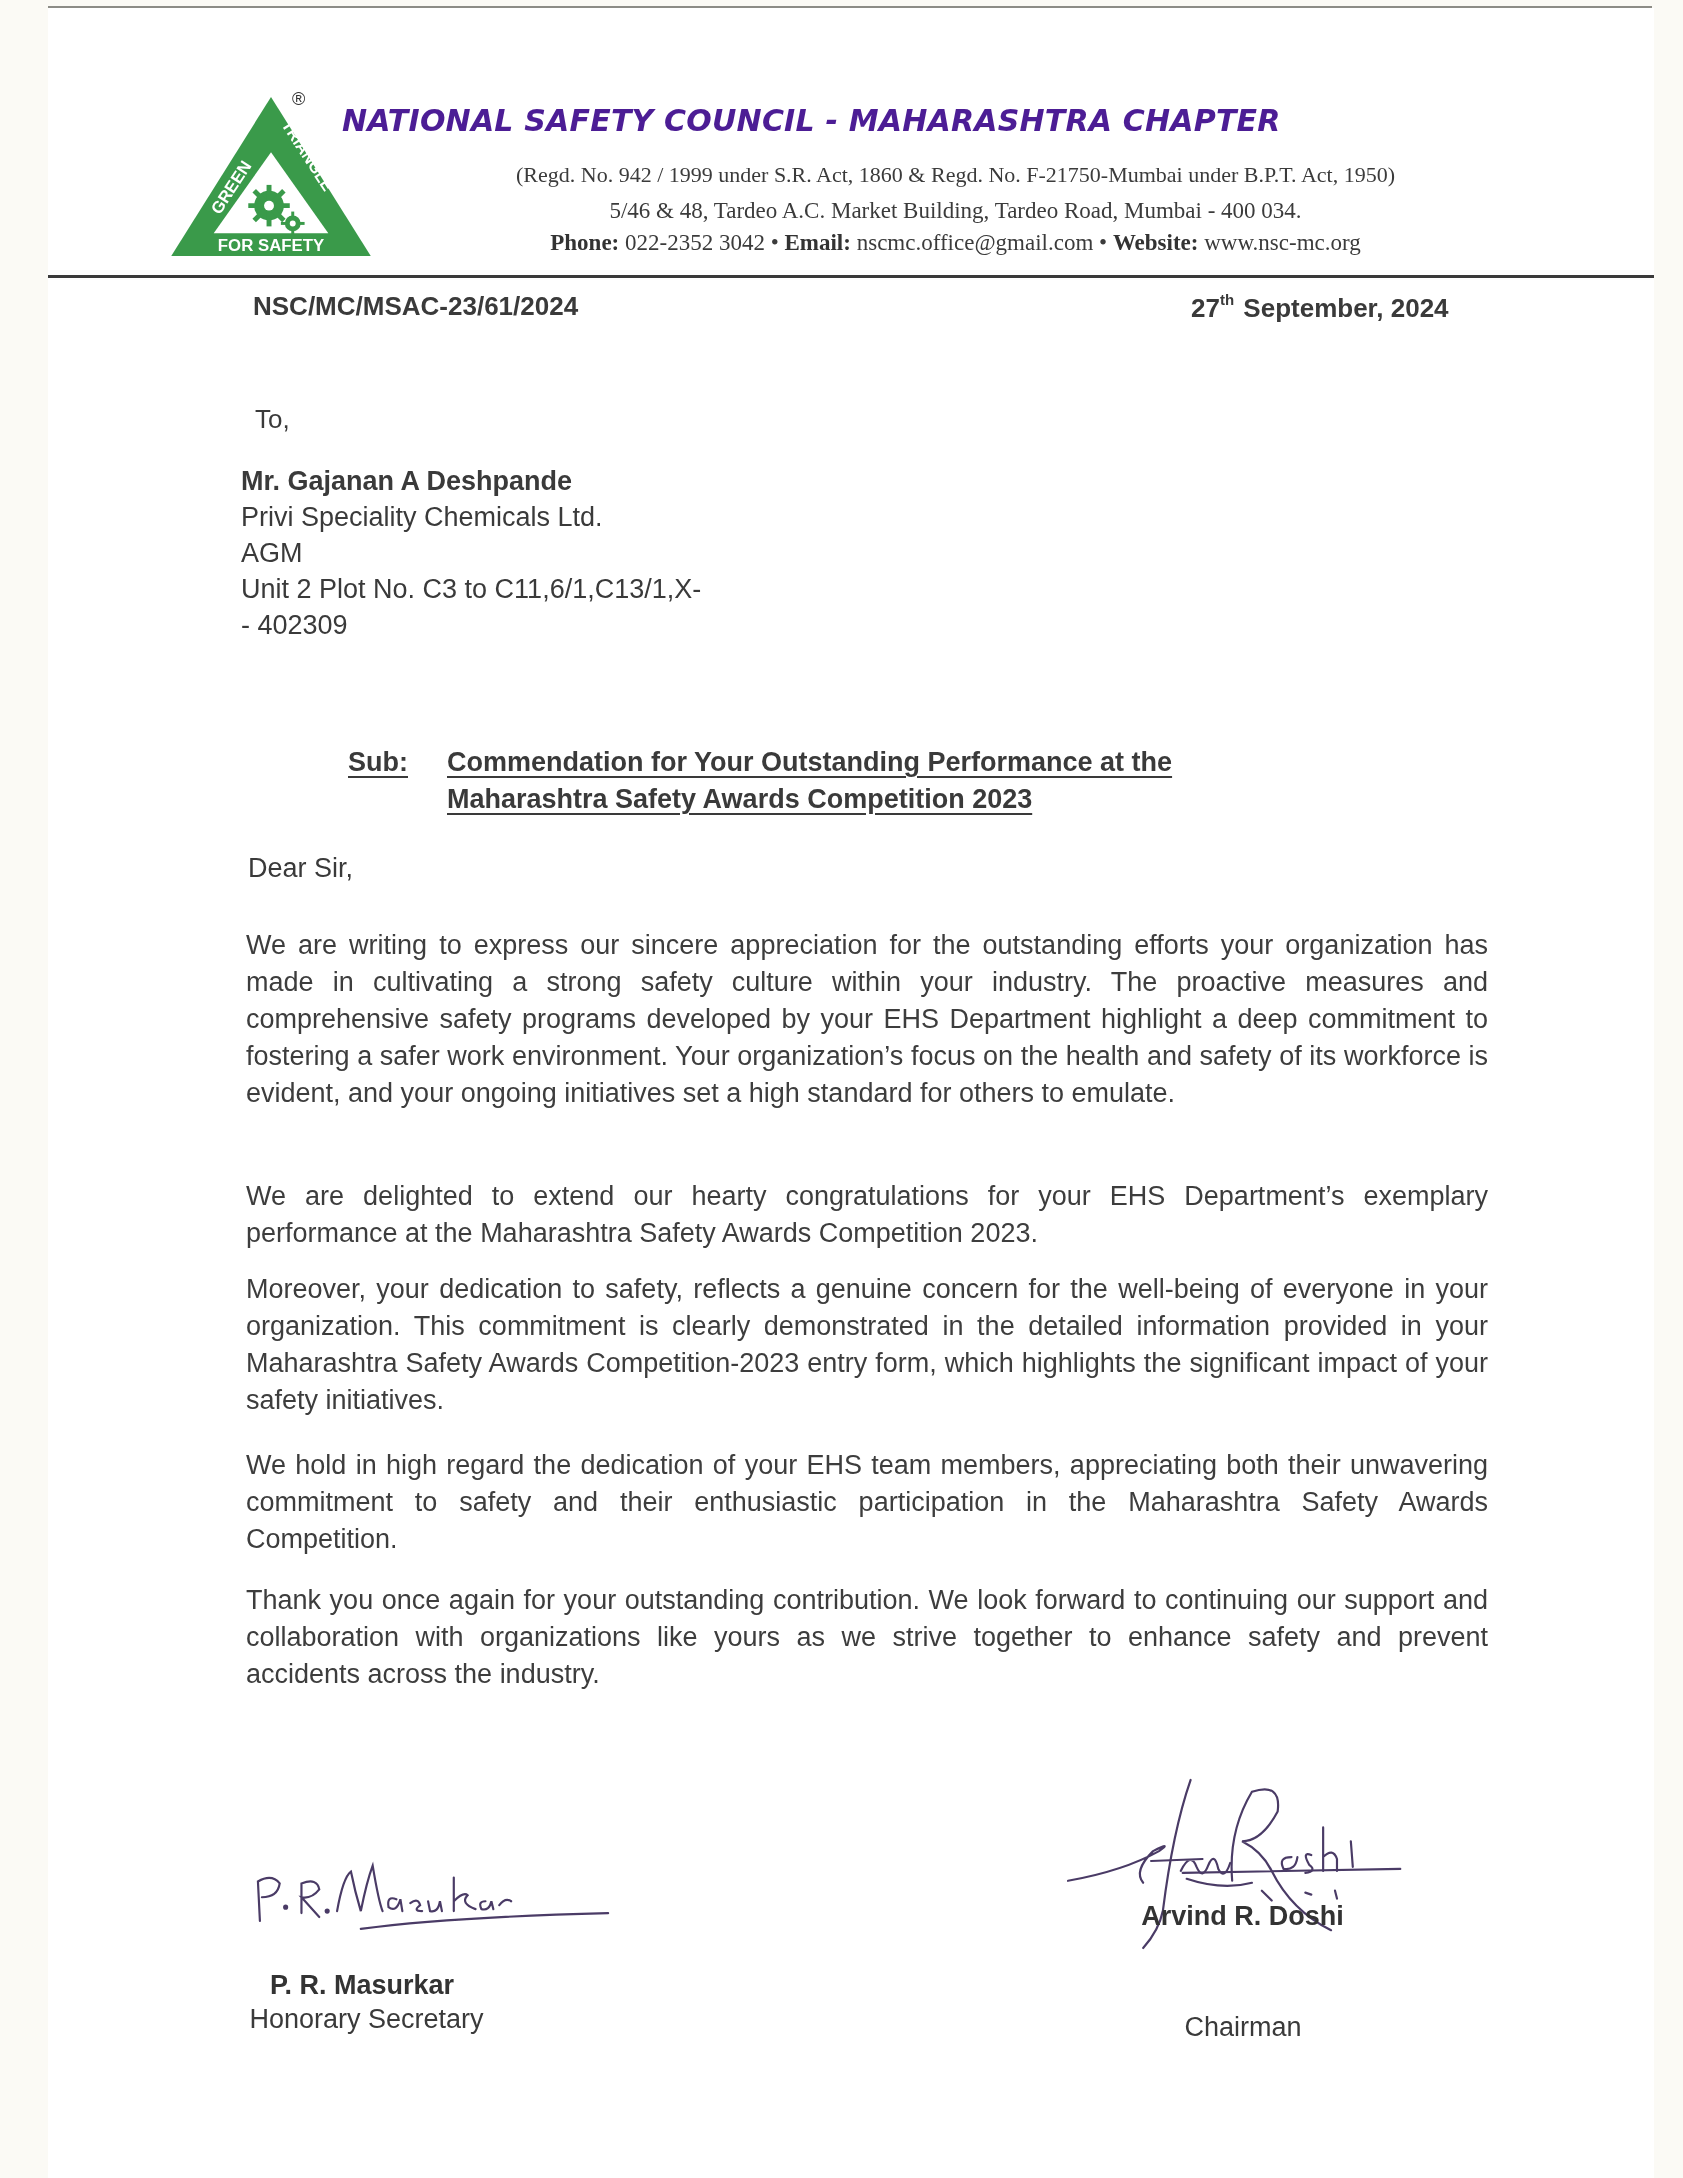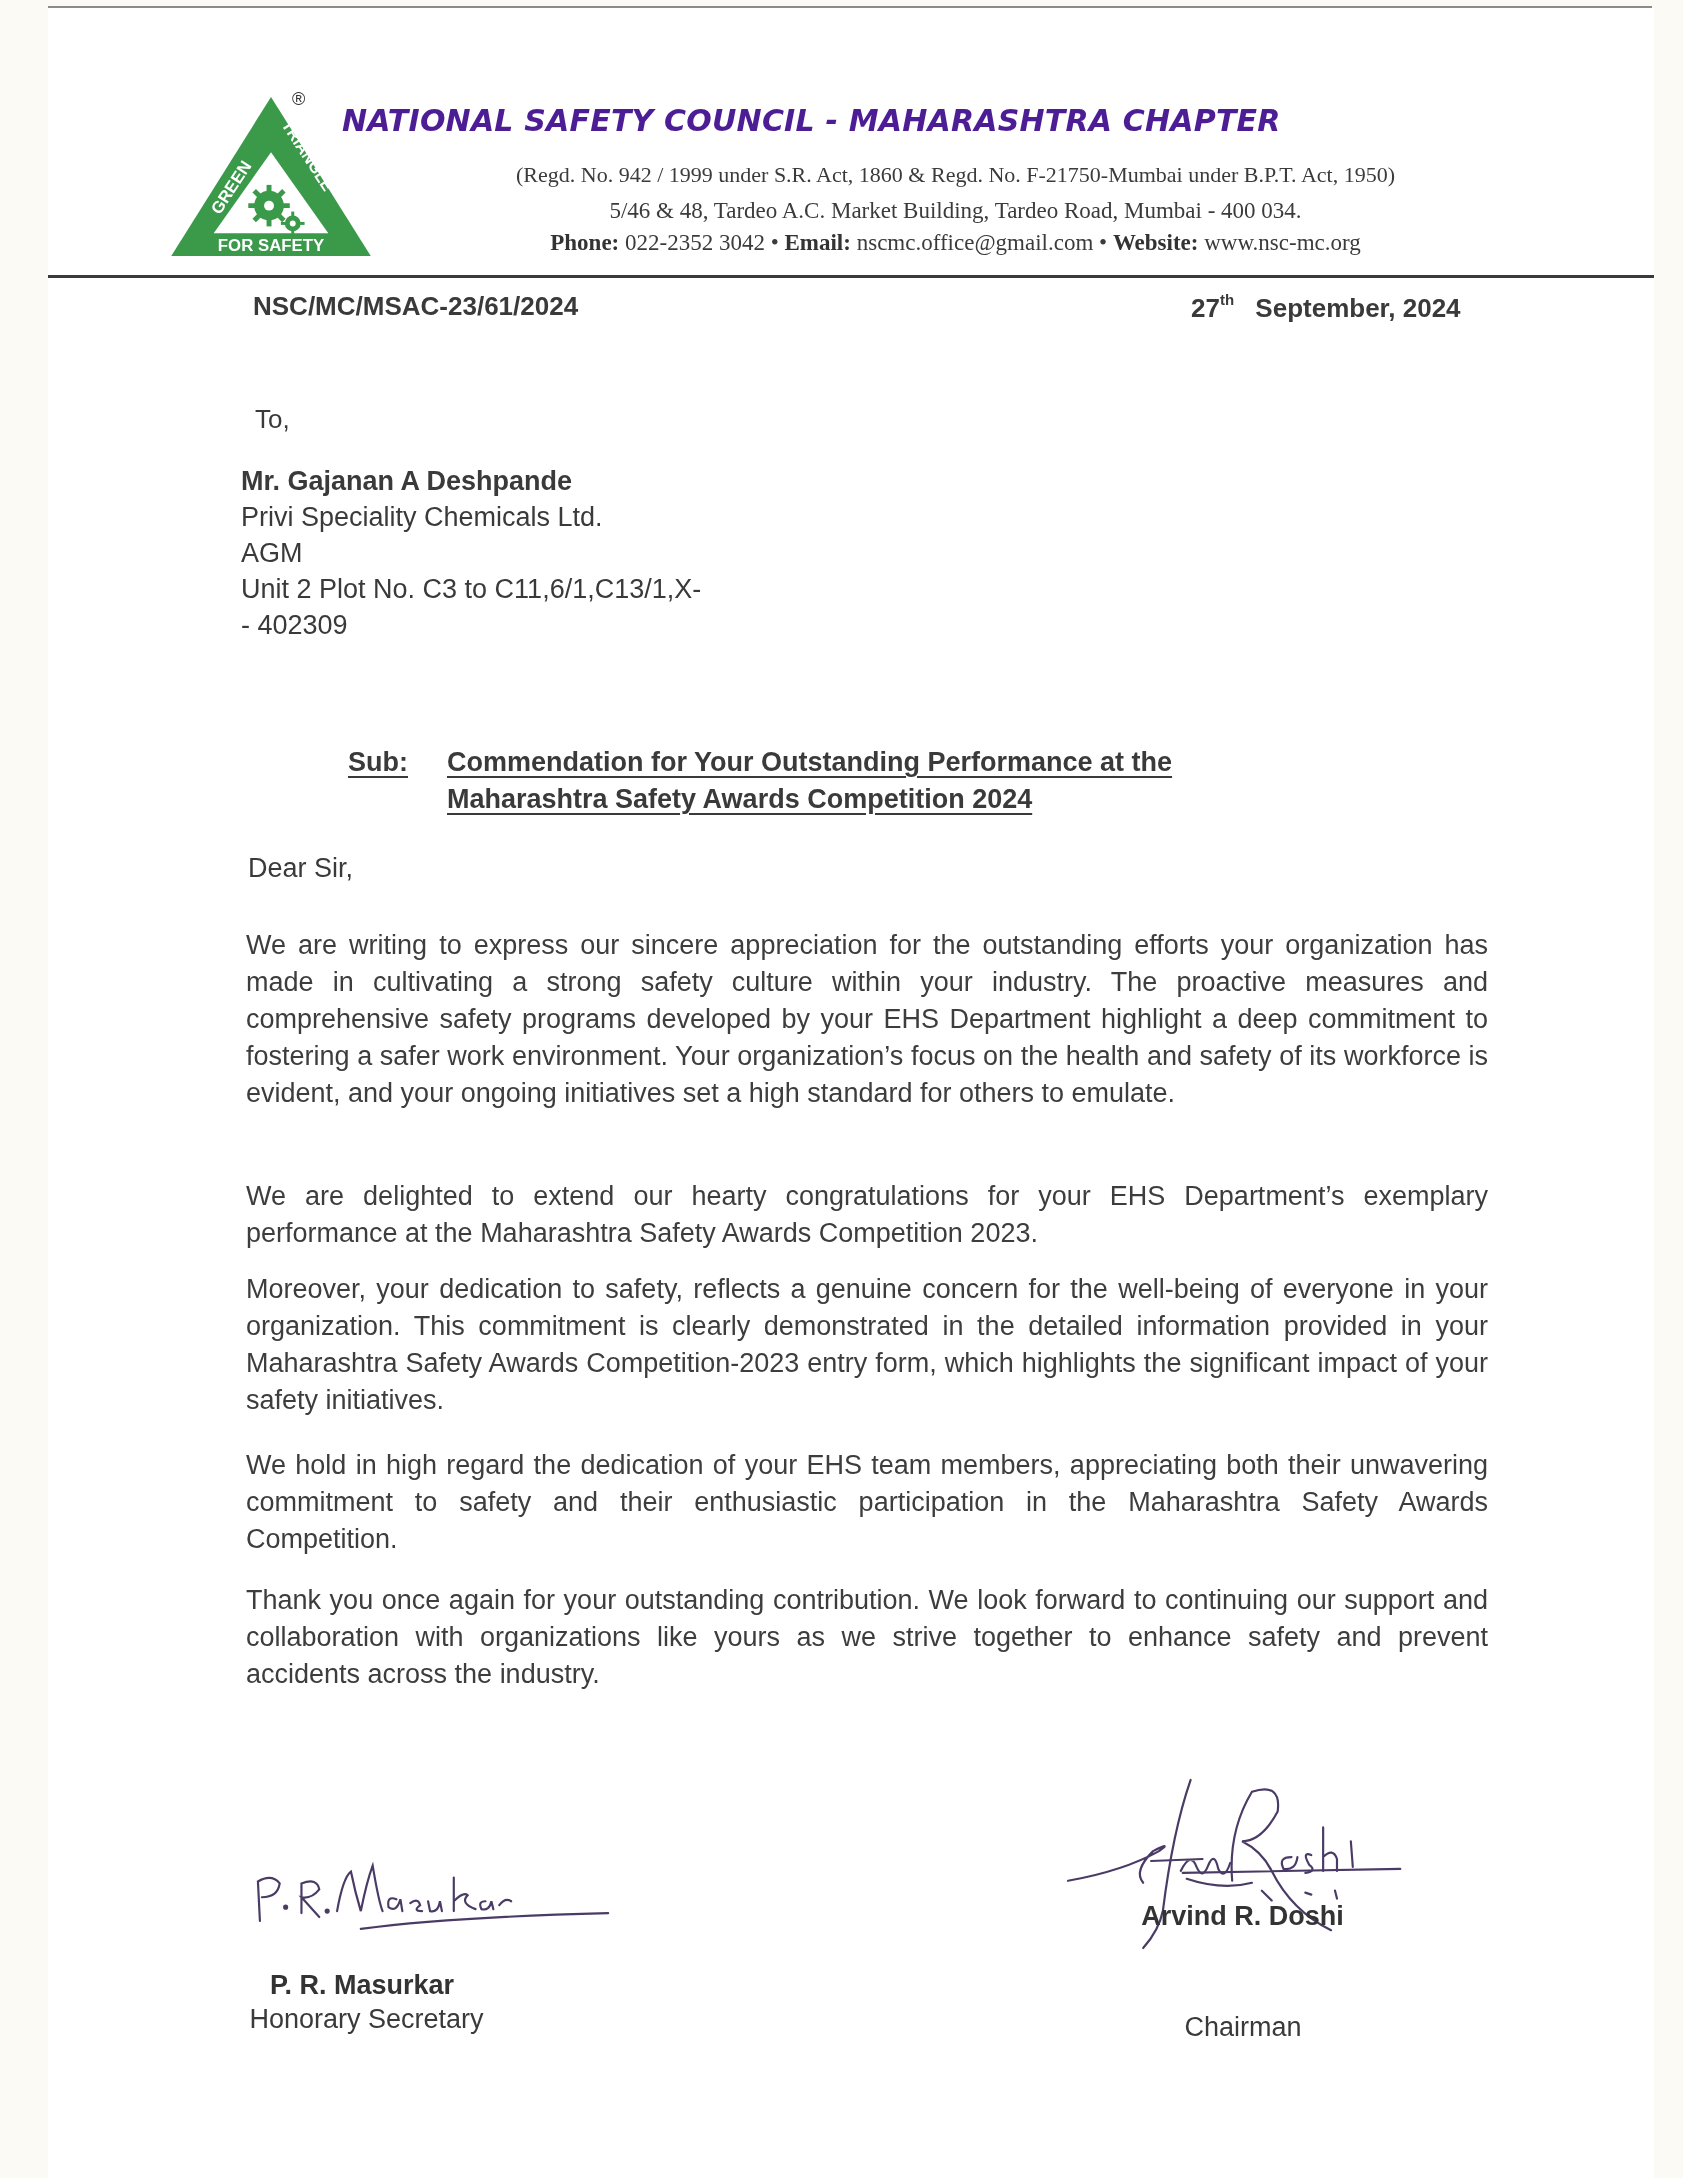--- a/index.html
+++ b/index.html
@@ -33,21 +33,21 @@
   .regd { left: 411px; top: 162px; width: 1089px; font-size: 22px; }
   .address { left: 411px; top: 198px; width: 1089px; font-size: 23px; }
   .contact { left: 411px; top: 230px; width: 1089px; font-size: 23px; }
   .contact b { font-weight: bold; color: #333; }
   .rule {
     position: absolute; left: 48px; top: 275px; width: 1606px; height: 3px; background: #3a3a3a;
   }
 
   .ref-no { position: absolute; left: 253px; top: 291px; font-size: 26px; font-weight: bold; color: #3a3a3a; }
   .date { position: absolute; left: 1191px; top: 291px; font-size: 26px; font-weight: bold; color: #3a3a3a; }
-  .date sup { font-size: 15px; vertical-align: 12px; margin-right: 14px; }
+  .date sup { font-size: 15px; vertical-align: 12px; margin-right: 2px; }
 
   .to-label { position: absolute; left: 255px; top: 404px; font-size: 26px; }
   .recip { position: absolute; left: 241px; top: 463px; font-size: 27px; line-height: 36px; }
   .recip .name { font-weight: bold; }
 
   .sub { position: absolute; left: 348px; top: 744px; font-size: 27px; font-weight: bold; line-height: 37px; }
   .sub-label { position: absolute; left: 0; top: 0; text-decoration: underline; text-underline-offset: 5px; }
   .sub-text { position: absolute; left: 99px; top: 0; width: 812px; text-decoration: underline; text-underline-offset: 5px; }
 
   .salutation { position: absolute; left: 248px; top: 853px; font-size: 27px; }
@@ -127,21 +127,21 @@
 <div class="recip">
   <div class="name">Mr. Gajanan A Deshpande</div>
   <div>Privi Speciality Chemicals Ltd.</div>
   <div>AGM</div>
   <div>Unit 2 Plot No. C3 to C11,6/1,C13/1,X-</div>
   <div>- 402309</div>
 </div>
 
 <div class="sub">
   <span class="sub-label">Sub:</span>
-  <span class="sub-text">Commendation for Your Outstanding Performance at the Maharashtra Safety Awards Competition 2024</span>
+  <span class="sub-text">Commendation for Your Outstanding Performance at the Maharashtra Safety Awards Competition 2023</span>
 </div>
 
 <div class="salutation">Dear Sir,</div>
 
 <p class="para" id="p1" style="margin:0">We are writing to express our sincere appreciation for the outstanding efforts your organization has made in cultivating a strong safety culture within your industry. The proactive measures and comprehensive safety programs developed by your EHS Department highlight a deep commitment to fostering a safer work environment. Your organization’s focus on the health and safety of its workforce is evident, and your ongoing initiatives set a high standard for others to emulate.</p>
 <p class="para" id="p2" style="margin:0">We are delighted to extend our hearty congratulations for your EHS Department’s exemplary performance at the Maharashtra Safety Awards Competition 2023.</p>
 <p class="para" id="p3" style="margin:0">Moreover, your dedication to safety, reflects a genuine concern for the well-being of everyone in your organization. This commitment is clearly demonstrated in the detailed information provided in your Maharashtra Safety Awards Competition-2023 entry form, which highlights the significant impact of your safety initiatives.</p>
 <p class="para" id="p4" style="margin:0">We hold in high regard the dedication of your EHS team members, appreciating both their unwavering commitment to safety and their enthusiastic participation in the Maharashtra Safety Awards Competition.</p>
 <p class="para" id="p5" style="margin:0">Thank you once again for your outstanding contribution. We look forward to continuing our support and collaboration with organizations like yours as we strive together to enhance safety and prevent accidents across the industry.</p>
 

